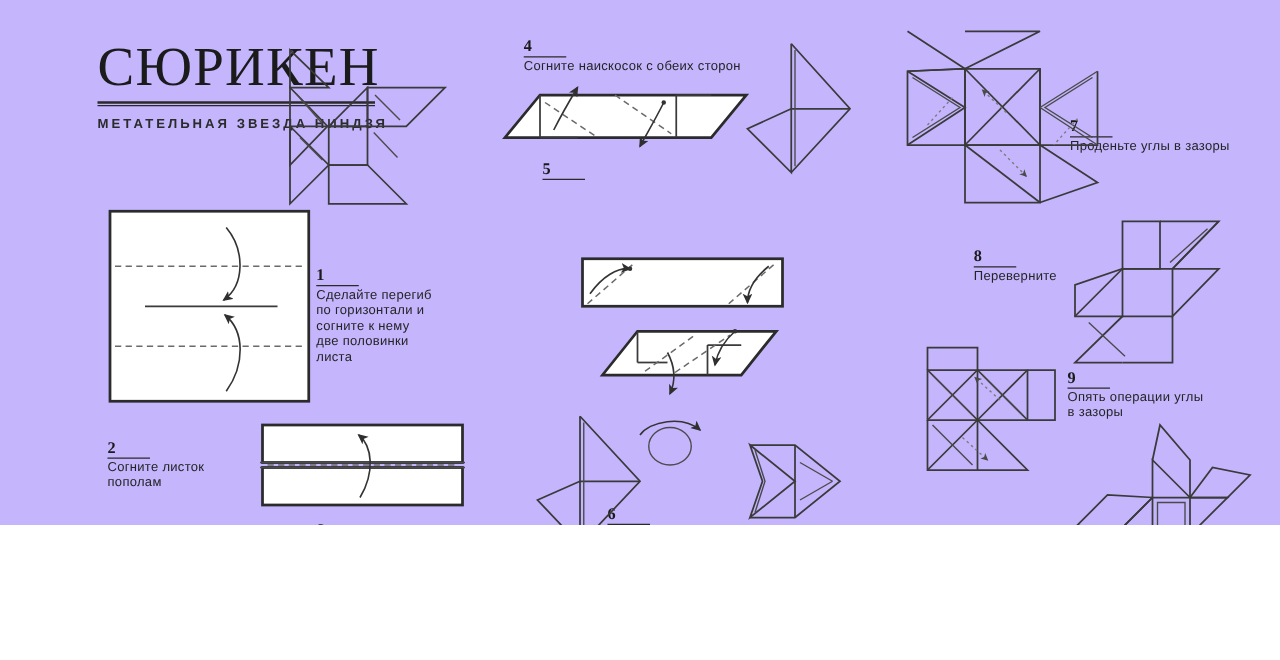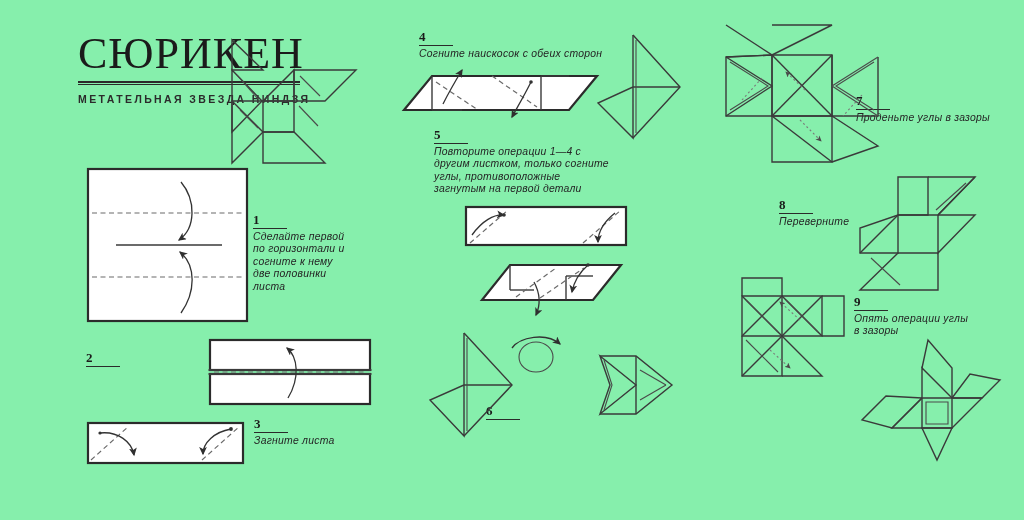--- a/index.html
+++ b/index.html
@@ -3,22 +3,22 @@
 <meta charset="utf-8">
 <style>
   html, body {
     margin: 0;
     padding: 0;
     background: #ffffff;
   }
   #page {
     position: relative;
     width: 1024px;
-    height: 520px;
-    background: #86efac;
+    height: 420px;
+    background: #c4b5fd;
     overflow: hidden;
     font-family: "Liberation Sans", sans-serif;
     color: #1a1a1a;
   }
   .abs { position: absolute; }
 
   
   #title-block { left: 78px; top: 32px; width: 240px; }
   #main-title {
     font-family: "Liberation Serif", serif;
@@ -61,21 +61,20 @@
     height: 0;
     border-top: 1.4px solid #2a2a2a;
     margin: 2px 0 2px 0;
   }
   .step-text {
     font-size: 10.4px;
     line-height: 12.4px;
     color: #242424;
     letter-spacing: 0.25px;
     white-space: pre-line;
-    font-style: italic;
   }
 
   
   #art {
     position: absolute;
     left: 0; top: 0;
     width: 1024px;
     height: 528px;
     pointer-events: none;
   }
@@ -94,51 +93,49 @@
 
   <div id="title-block" class="abs">
     <div id="main-title">СЮРИКЕН</div>
     <div id="title-rule"></div>
     <div id="subtitle">МЕТАТЕЛЬНАЯ ЗВЕЗДА НИНДЗЯ</div>
   </div>
 
   <div class="step" style="left:253px; top:214px; width:100px;">
     <div class="step-num">1</div>
     <div class="step-rule" style="width:34px;"></div>
-    <div class="step-text">Сделайте первой
+    <div class="step-text">Сделайте перегиб
 по горизонтали и
 согните к нему
 две половинки
 листа</div>
   </div>
 
   <div class="step" style="left:86px; top:352px; width:110px;">
     <div class="step-num">2</div>
     <div class="step-rule" style="width:34px;"></div>
+    <div class="step-text">Согните листок
+пополам</div>
   </div>
 
   <div class="step" style="left:254px; top:418px; width:110px;">
     <div class="step-num">3</div>
     <div class="step-rule" style="width:34px;"></div>
     <div class="step-text">Загните листа</div>
   </div>
 
   <div class="step" style="left:419px; top:31px; width:200px;">
     <div class="step-num">4</div>
     <div class="step-rule" style="width:34px;"></div>
     <div class="step-text">Согните наискосок с обеих сторон</div>
   </div>
 
   <div class="step" style="left:434px; top:129px; width:190px;">
     <div class="step-num">5</div>
     <div class="step-rule" style="width:34px;"></div>
-    <div class="step-text">Повторите операции 1—4 с
-другим листком, только согните
-углы, противоположные
-загнутым на первой детали</div>
   </div>
 
   <div class="step" style="left:486px; top:405px; width:150px;">
     <div class="step-num">6</div>
     <div class="step-rule" style="width:34px;"></div>
   </div>
 
   <div class="step" style="left:856px; top:95px; width:160px;">
     <div class="step-num">7</div>
     <div class="step-rule" style="width:34px;"></div>

